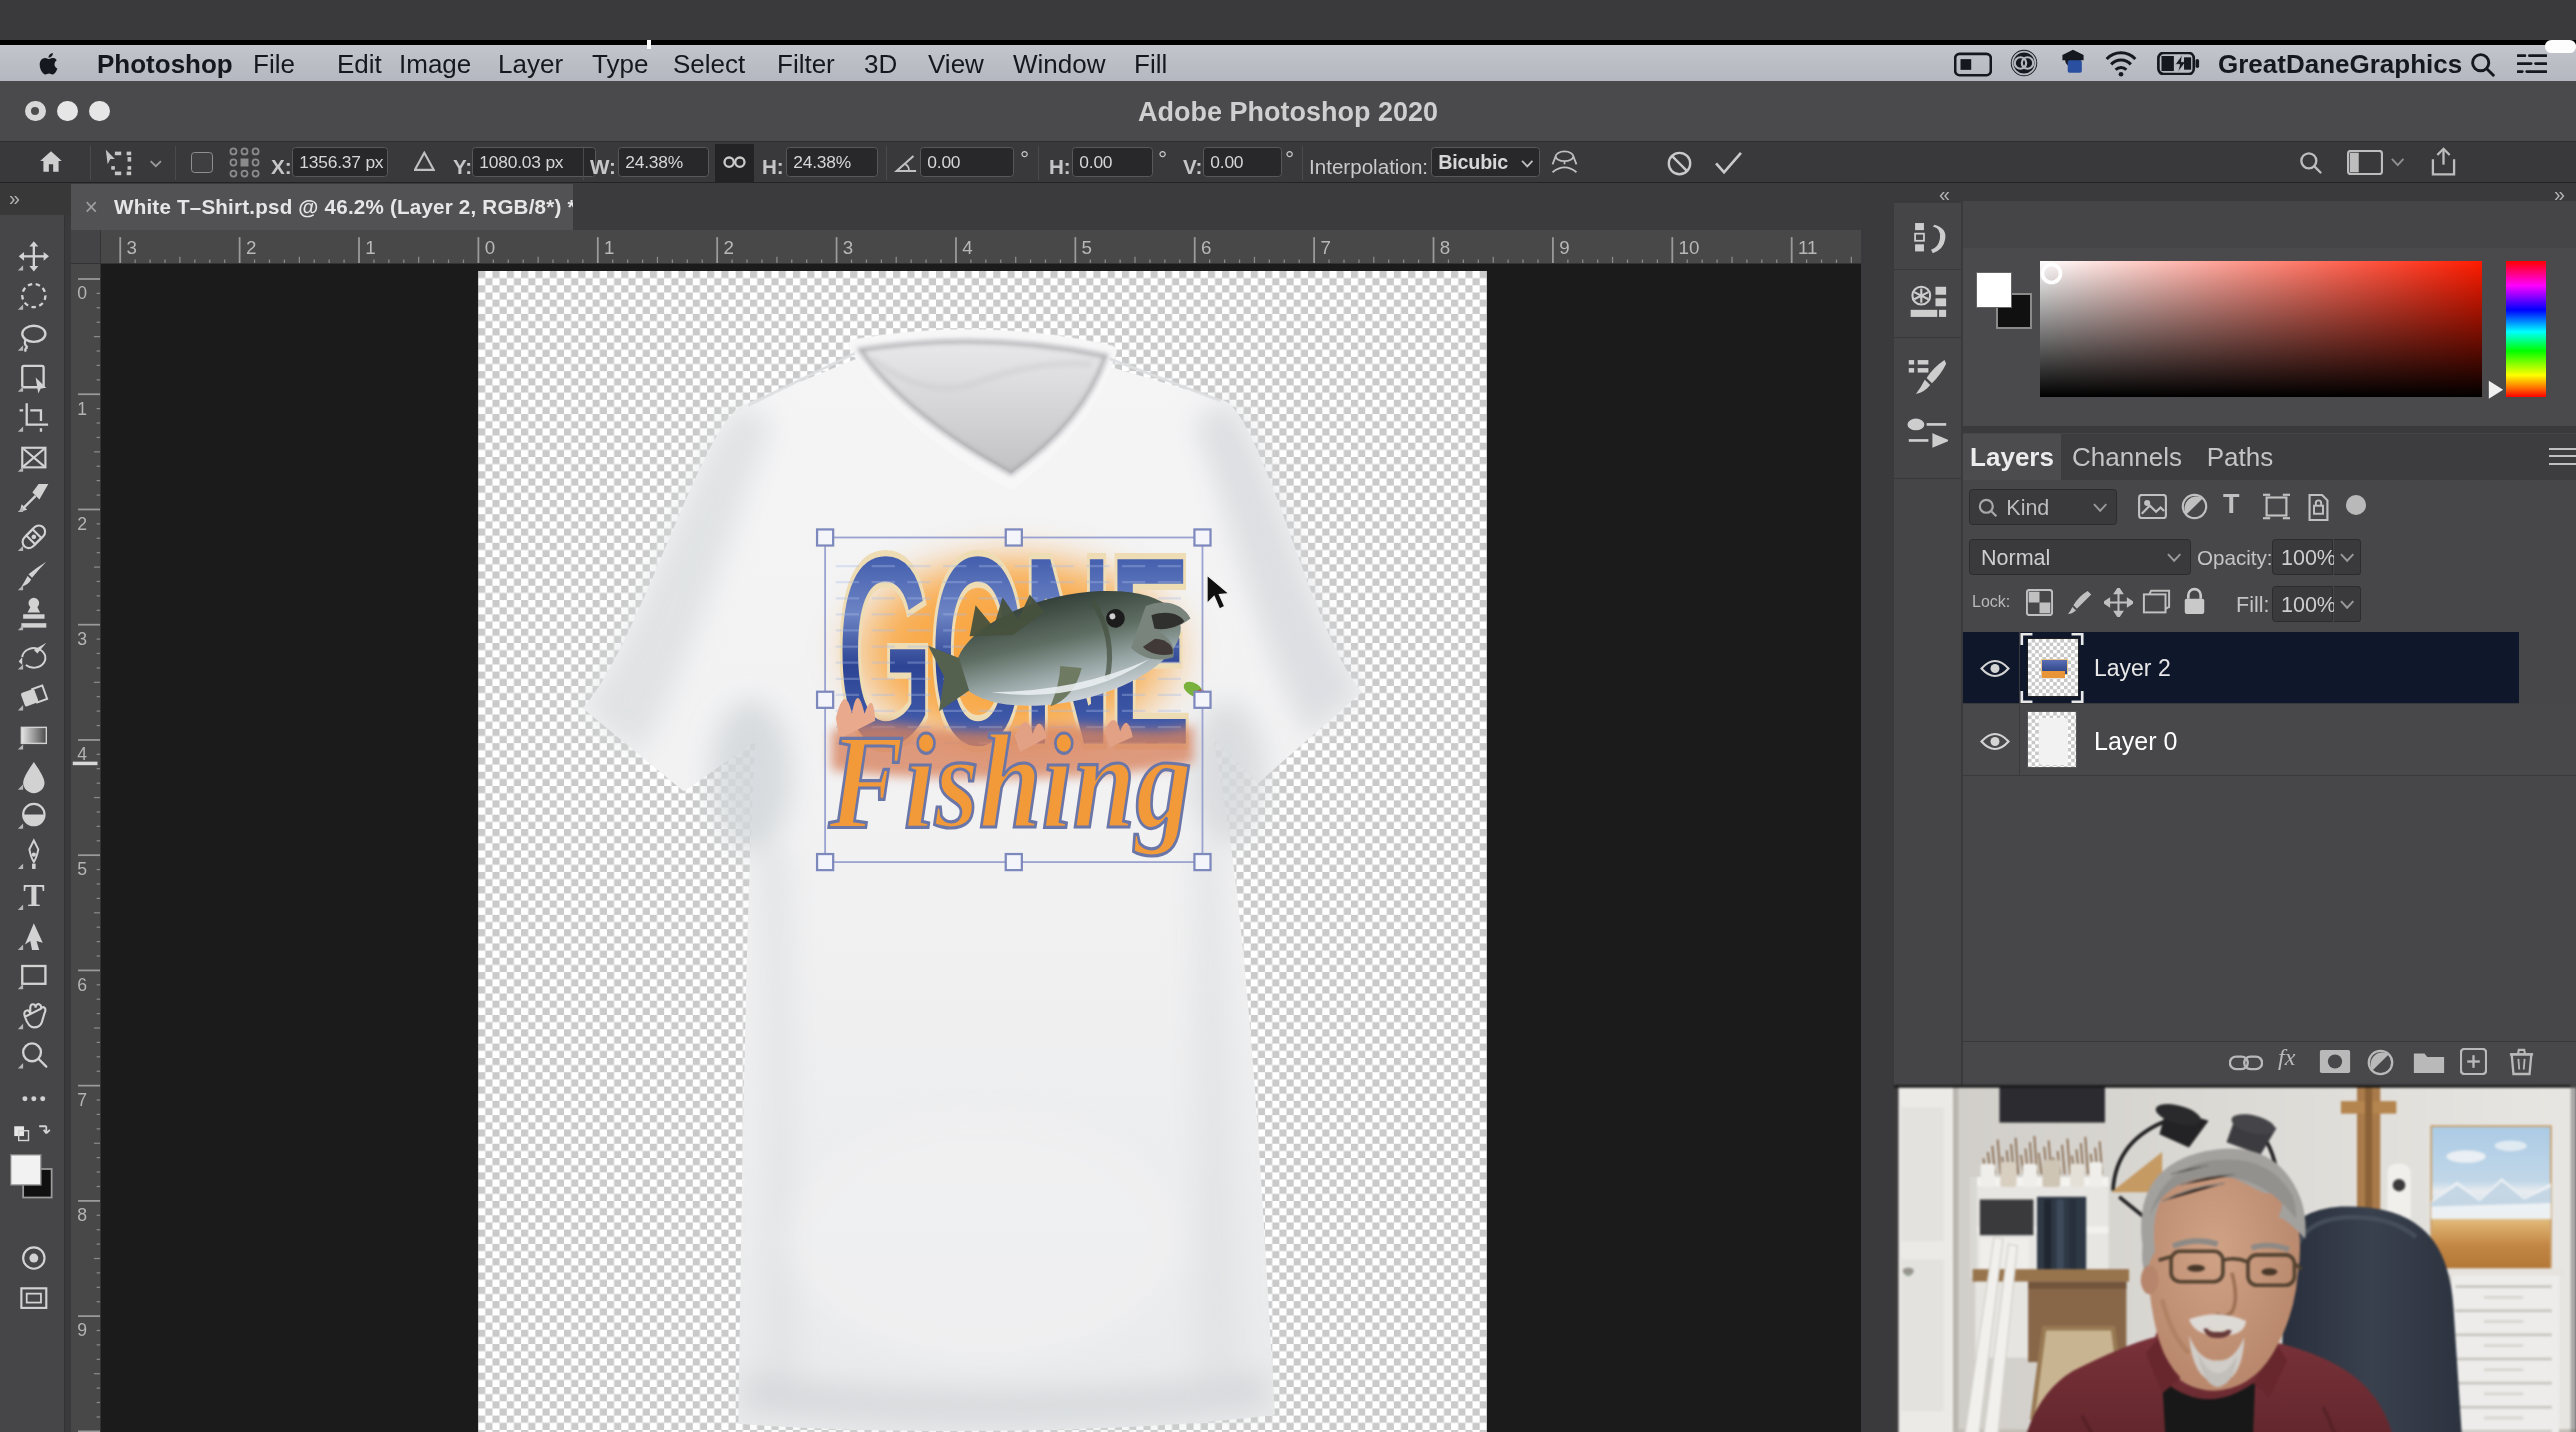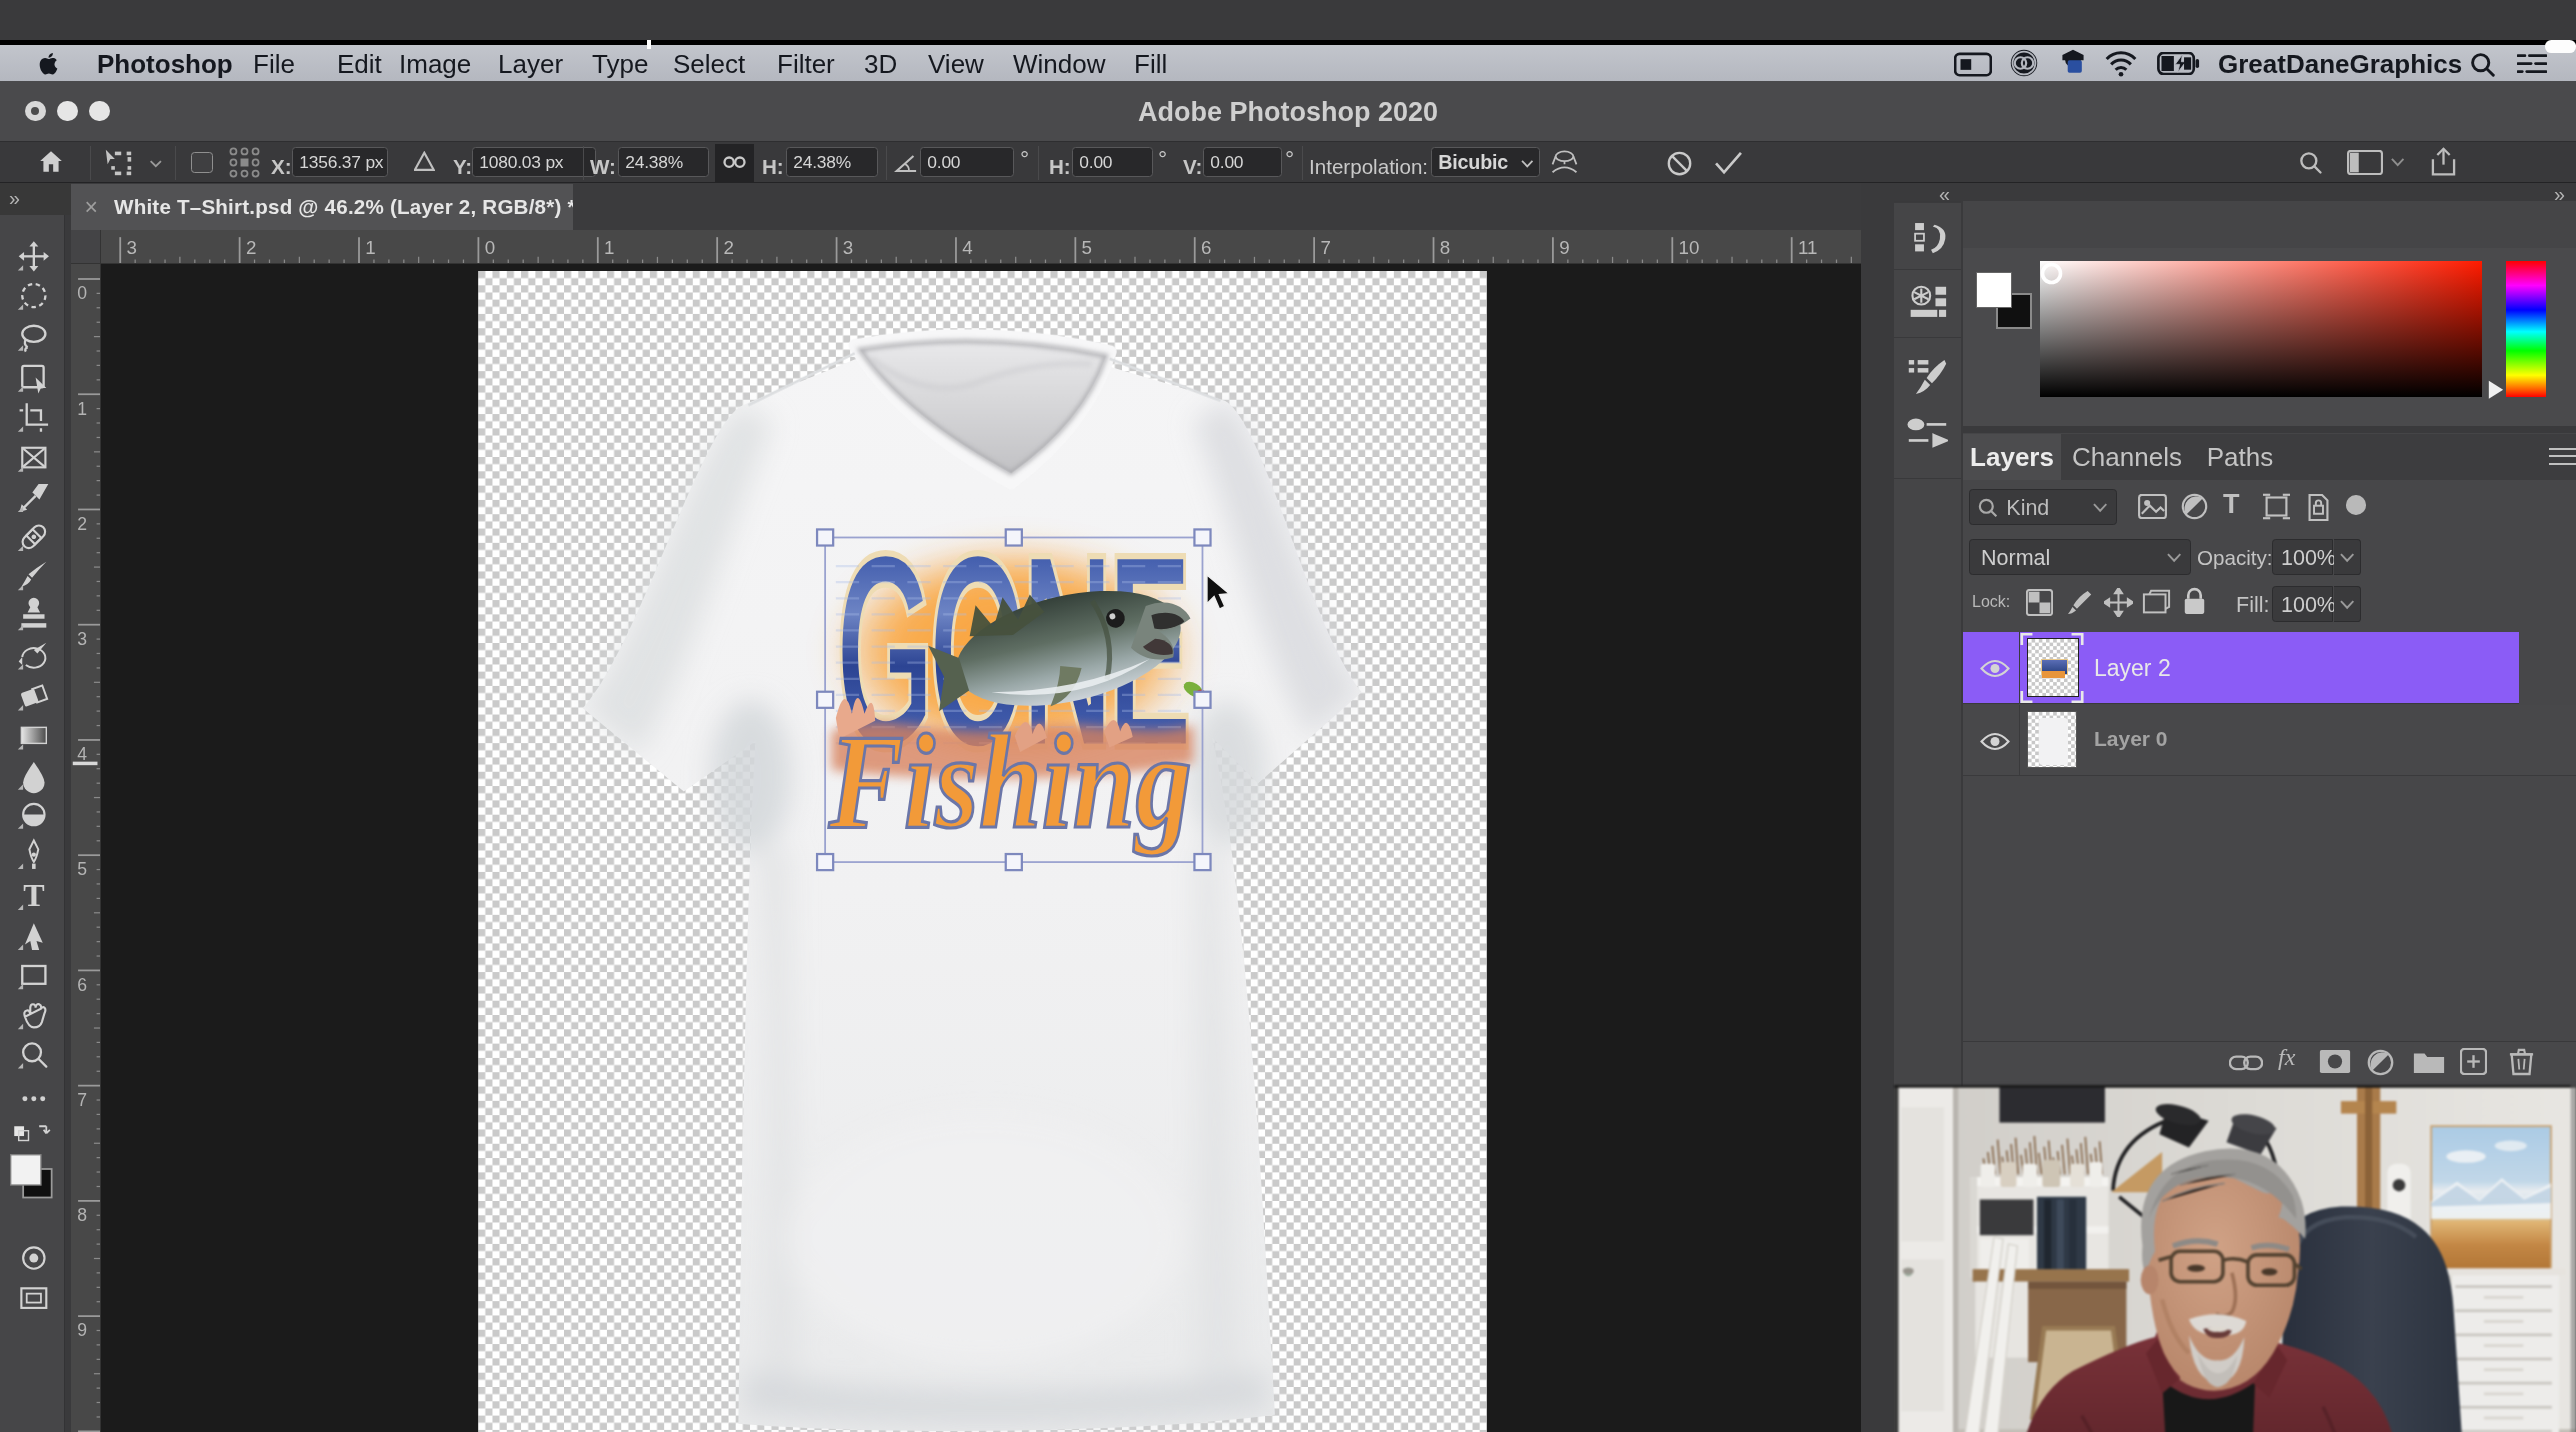--- a/index.html
+++ b/index.html
@@ -899,21 +899,21 @@
         </svg>
         <span class="abs" style="left:273px;top:113px;color:#c4c4c4;font-size:21.5px;">Fill:</span>
         <div class="abs" style="left:309px;top:106px;width:61px;height:36px;background:#3a3a3c;border:0.9px solid #2c2c2e;border-radius:3.6px 0 0 3.6px;">
           <span style="position:absolute;left:8px;top:6.3px;color:#cecece;font-size:21.5px;">100%</span>
         </div>
         <div class="abs" style="left:371px;top:106px;width:27px;height:36px;background:#3a3a3c;border:0.9px solid #2c2c2e;border-left:none;border-radius:0 3.6px 3.6px 0;">
           <svg style="position:absolute;left:6.3px;top:13.4px;" width="14.3" height="9.8" viewBox="0 0 15 10">
             <path d="M1 1 L7.5 8 L14 1" fill="none" stroke="#9a9a9a" stroke-width="2"></path>
           </svg>
         </div>
-        <div class="abs" style="left:0;top:152px;width:556px;height:72px;background:#8b5cf6;border-bottom:0.9px solid #3a3a3c;">
+        <div class="abs" style="left:0;top:152px;width:556px;height:72px;background:#0f172a;border-bottom:0.9px solid #3a3a3c;">
           <svg class="abs" style="left:17px;top:27px;" width="30" height="19" viewBox="0 0 40 24">
             <path d="M2 12 Q20 -8 38 12 Q20 32 2 12 Z" fill="none" stroke="#d4d4d4" stroke-width="2.8"></path>
             <circle cx="20" cy="12" r="6" fill="#d4d4d4"></circle>
           </svg>
           <div class="abs" style="left:56px;top:0;width:0.9px;height:72px;background:#3a3a3c;"></div>
           <div class="abs" style="left:64px;top:6.3px;width:52px;height:59px;background:repeating-conic-gradient(#c8c8c8 0% 25%, #fff 0% 50%) 0 0/7.2px 7.2px;border:0.9px solid #202020;">
             <div style="position:absolute;left:12.5px;top:19.7px;width:27px;height:16px;background:linear-gradient(#5a6db5,#27407f);border:0.9px solid #e8c88a;"></div>
             <div style="position:absolute;left:14.3px;top:32px;width:23px;height:6.3px;background:#e8953a;"></div>
           </div>
           <svg class="abs" style="left:57px;top:0px;" width="64" height="72" viewBox="0 0 72 80">
@@ -928,21 +928,21 @@
         </div>
         <div class="abs" style="left:0;top:225px;width:613px;height:71px;background:#48484a;border-bottom:0.9px solid #3a3a3c;">
           <svg class="abs" style="left:17px;top:27px;" width="30" height="19" viewBox="0 0 40 24">
             <path d="M2 12 Q20 -8 38 12 Q20 32 2 12 Z" fill="none" stroke="#d4d4d4" stroke-width="2.8"></path>
             <circle cx="20" cy="12" r="6" fill="#d4d4d4"></circle>
           </svg>
           <div class="abs" style="left:56px;top:0;width:0.9px;height:71px;background:#3a3a3c;"></div>
           <div class="abs" style="left:64px;top:6.3px;width:50px;height:57px;background:repeating-conic-gradient(#c8c8c8 0% 25%, #fff 0% 50%) 0 0/7.2px 7.2px;border:0.9px solid #555;">
             <div style="position:absolute;left:10.7px;top:5.4px;width:29px;height:47px;background:#f2f2f3;border-radius:3.6px;"></div>
           </div>
-          <span class="abs" style="left:131px;top:22.4px;color:#a3a3a3;font-size:21px;font-weight:bold;">Layer 0</span>
+          <span class="abs" style="left:131px;top:22.4px;color:#ffffff;font-size:25px;">Layer 0</span>
         </div>
         <div class="abs" style="left:0;top:561px;width:613px;height:40px;background:#48484a;border-top:0.9px solid #39393b;">
           <svg class="abs" style="left:266px;top:10.7px;" width="34" height="19.7" viewBox="0 0 38 22">
             <g fill="none" stroke="#b9b9b9" stroke-width="2.6">
               <rect x="1" y="4" width="20" height="14" rx="7"></rect>
               <rect x="17" y="4" width="20" height="14" rx="7"></rect>
             </g>
           </svg>
           <span class="abs" style="left:315px;top:1.8px;color:#b9b9b9;font-size:24px;font-style:italic;font-family:'Liberation Serif';">fx</span>
           <svg class="abs" style="left:356px;top:7.2px;" width="32" height="25" viewBox="0 0 36 28">

